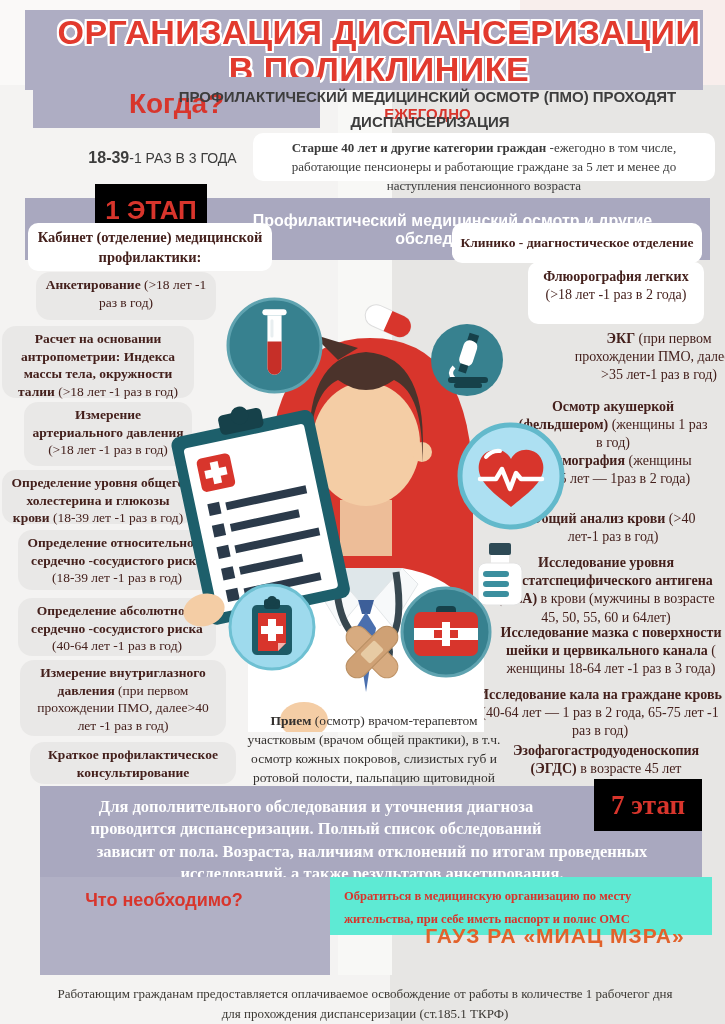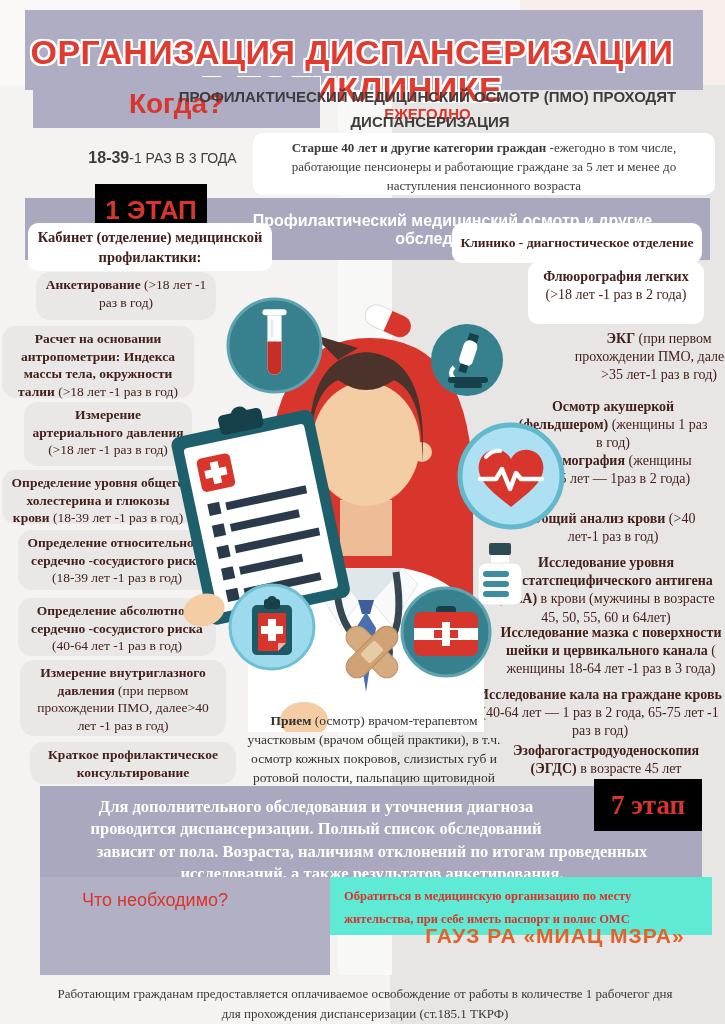--- a/index.html
+++ b/index.html
@@ -29,38 +29,38 @@
 <body>
 
 <div id="poster">
 
   <div class="bg" style="left:0;top:0;width:725px;height:85px;background:#faf9f8;"></div>
   <div class="bg" style="left:520px;top:0;width:205px;height:85px;background:#f8eeec;"></div>
   <div class="bg" style="left:390px;top:85px;width:335px;height:939px;background:#e7e6e4;"></div>
   <div class="bg" style="left:338px;top:85px;width:54px;height:890px;background:#f8f8f6;"></div>
 
   <div class="abs band" style="left:25px;top:10px;width:678px;height:80px;"></div>
-  <div class="abs title center" style="left:13px;top:14px;width:678px;font-size:34px;line-height:37px;margin-top:20px;">
+  <div class="abs title center" style="left:40px;top:14px;width:678px;font-size:34px;line-height:37px;">
     <div>ОРГАНИЗАЦИЯ ДИСПАНСЕРИЗАЦИИ</div>
     <div>В ПОЛИКЛИНИКЕ</div>
   </div>
 
   <div class="abs band" style="left:33px;top:77px;width:287px;height:51px;"></div>
   <div class="abs red sans center" style="left:33px;top:88px;width:287px;font-size:28px;font-weight:bold;">Когда?</div>
 
   <div class="abs sans center" style="left:140px;top:88px;width:575px;font-size:15px;font-weight:bold;color:#3d3d3d;">
     <span>ПРОФИЛАКТИЧЕСКИЙ МЕДИЦИНСКИЙ ОСМОТР (ПМО) ПРОХОДЯТ </span><span class="red">ЕЖЕГОДНО</span>
   </div>
   <div class="abs sans center" style="left:250px;top:113px;width:360px;font-size:15px;font-weight:bold;color:#3d3d3d;">ДИСПАНСЕРИЗАЦИЯ</div>
 
   <div class="abs sans center" style="left:55px;top:149px;width:215px;font-size:14px;color:#3d3d3d;">
     <span style="font-weight:bold;font-size:16px;">18-39</span><span>-1 РАЗ В 3 ГОДА</span>
   </div>
 
-  <div class="abs whitebox serif center" style="left:253px;top:133px;width:462px;height:62px;font-size:13px;line-height:1.45;color:#3a3a3a;padding:6px 14px;box-sizing:border-box;">
+  <div class="abs whitebox serif center" style="left:253px;top:133px;width:462px;height:48px;font-size:13px;line-height:1.45;color:#3a3a3a;padding:6px 14px;box-sizing:border-box;">
     <span style="font-weight:bold;">Старше 40 лет и другие категории граждан</span><span> -ежегодно в том числе, работающие пенсионеры и работающие граждане за 5 лет и менее до наступления пенсионного возраста</span>
   </div>
 
   <div class="abs band" style="left:25px;top:198px;width:685px;height:62px;background:#a9a8bf;"></div>
   <div class="abs pinkbadge sans" style="left:95px;top:184px;width:112px;height:52px;font-size:26px;line-height:52px;">1 ЭТАП</div>
   <div class="abs sans center" style="left:200px;top:212px;width:505px;font-size:16px;font-weight:bold;color:#ffffff;">Профилактический медицинский осмотр и другие обследования</div>
 
   <div class="abs whitebox serif center maroon" style="left:28px;top:223px;width:244px;height:48px;font-size:14.5px;font-weight:bold;line-height:1.4;padding:4px 6px;box-sizing:border-box;">Кабинет (отделение) медицинской профилактики:</div>
   <div class="abs whitebox serif center maroon" style="left:452px;top:223px;width:250px;height:40px;font-size:13.5px;font-weight:bold;line-height:40px;">Клинико - диагностическое отделение</div>
 
@@ -239,20 +239,20 @@
 
   <div class="abs" style="left:40px;top:786px;width:662px;height:92px;background:#a9a8bf;">
     <div class="serif center" style="padding:10px 24px 0 26px;font-size:16.5px;font-weight:bold;color:#ffffff;line-height:1.35;">
       <span style="float:right;width:112px;height:24px;"></span>
       <span>Для дополнительного обследования и уточнения диагноза проводится диспансеризации. Полный список обследований зависит от пола. Возраста, наличиям отклонений по итогам проведенных исследований, а также результатов анкетирования.</span>
     </div>
   </div>
   <div class="abs pinkbadge serif" style="left:594px;top:779px;width:108px;height:52px;font-size:27px;line-height:52px;">7 этап</div>
 
   <div class="abs band" style="left:40px;top:877px;width:290px;height:98px;background:#b1b0c5;"></div>
-  <div class="abs red sans center" style="left:75px;top:888px;width:160px;font-size:18px;font-weight:normal;line-height:1.35;">Что необходимо?</div>
+  <div class="abs red sans center" style="left:84px;top:888px;width:160px;font-size:18px;font-weight:bold;line-height:1.35;">Что необходимо?</div>
   <div class="abs red serif" style="left:330px;top:877px;width:382px;height:58px;background:#5eead4;font-size:12.5px;font-weight:bold;line-height:1.8;padding:8px 14px;box-sizing:border-box;">Обратиться в медицинскую организацию по месту жительства, при себе иметь паспорт и полис ОМС</div>
 
   <div class="abs sans center" style="left:390px;top:924px;width:330px;font-size:21px;font-weight:bold;color:#e2622b;letter-spacing:1px;">ГАУЗ РА «МИАЦ МЗРА»</div>
 
   <div class="abs serif center" style="left:50px;top:984px;width:630px;font-size:13px;line-height:1.5;color:#3b3833;">Работающим гражданам предоставляется оплачиваемое освобождение от работы в количестве 1 рабочегог дня для прохождения диспансеризации (ст.185.1 ТКРФ)</div>
 
 </div>
 
 </body></html>

